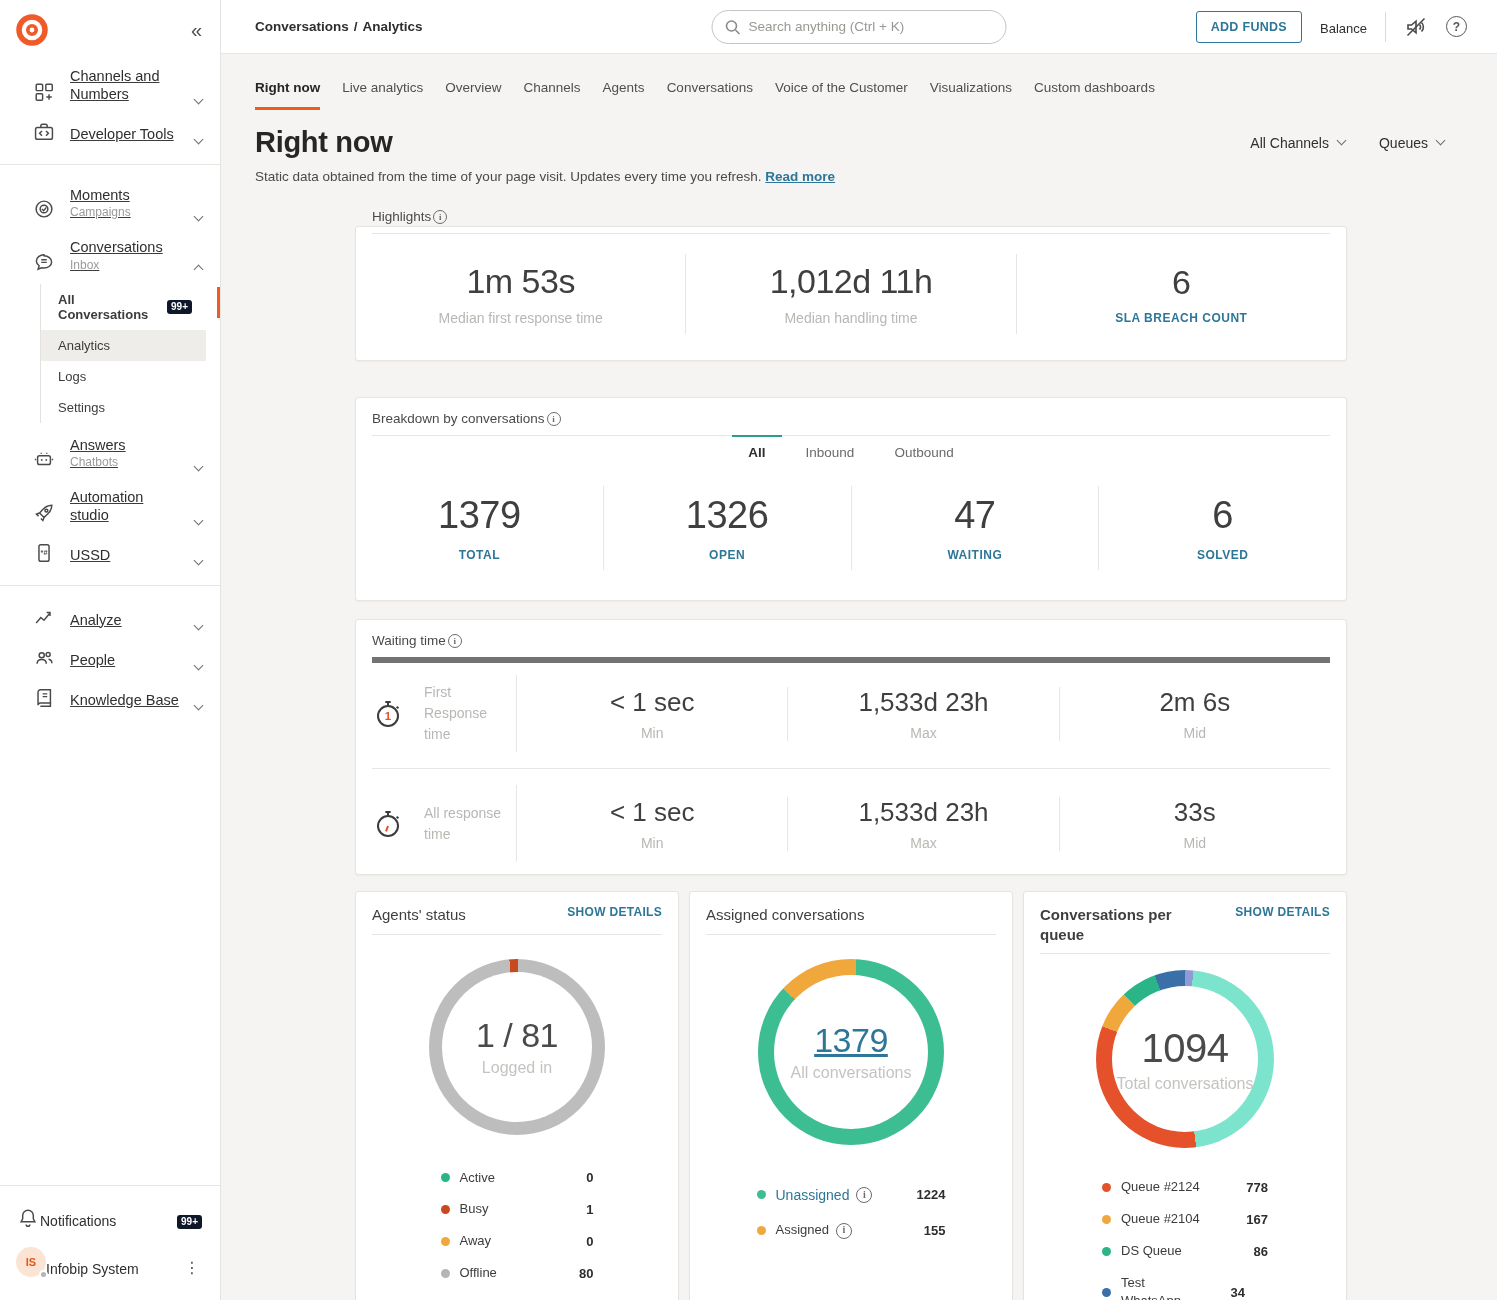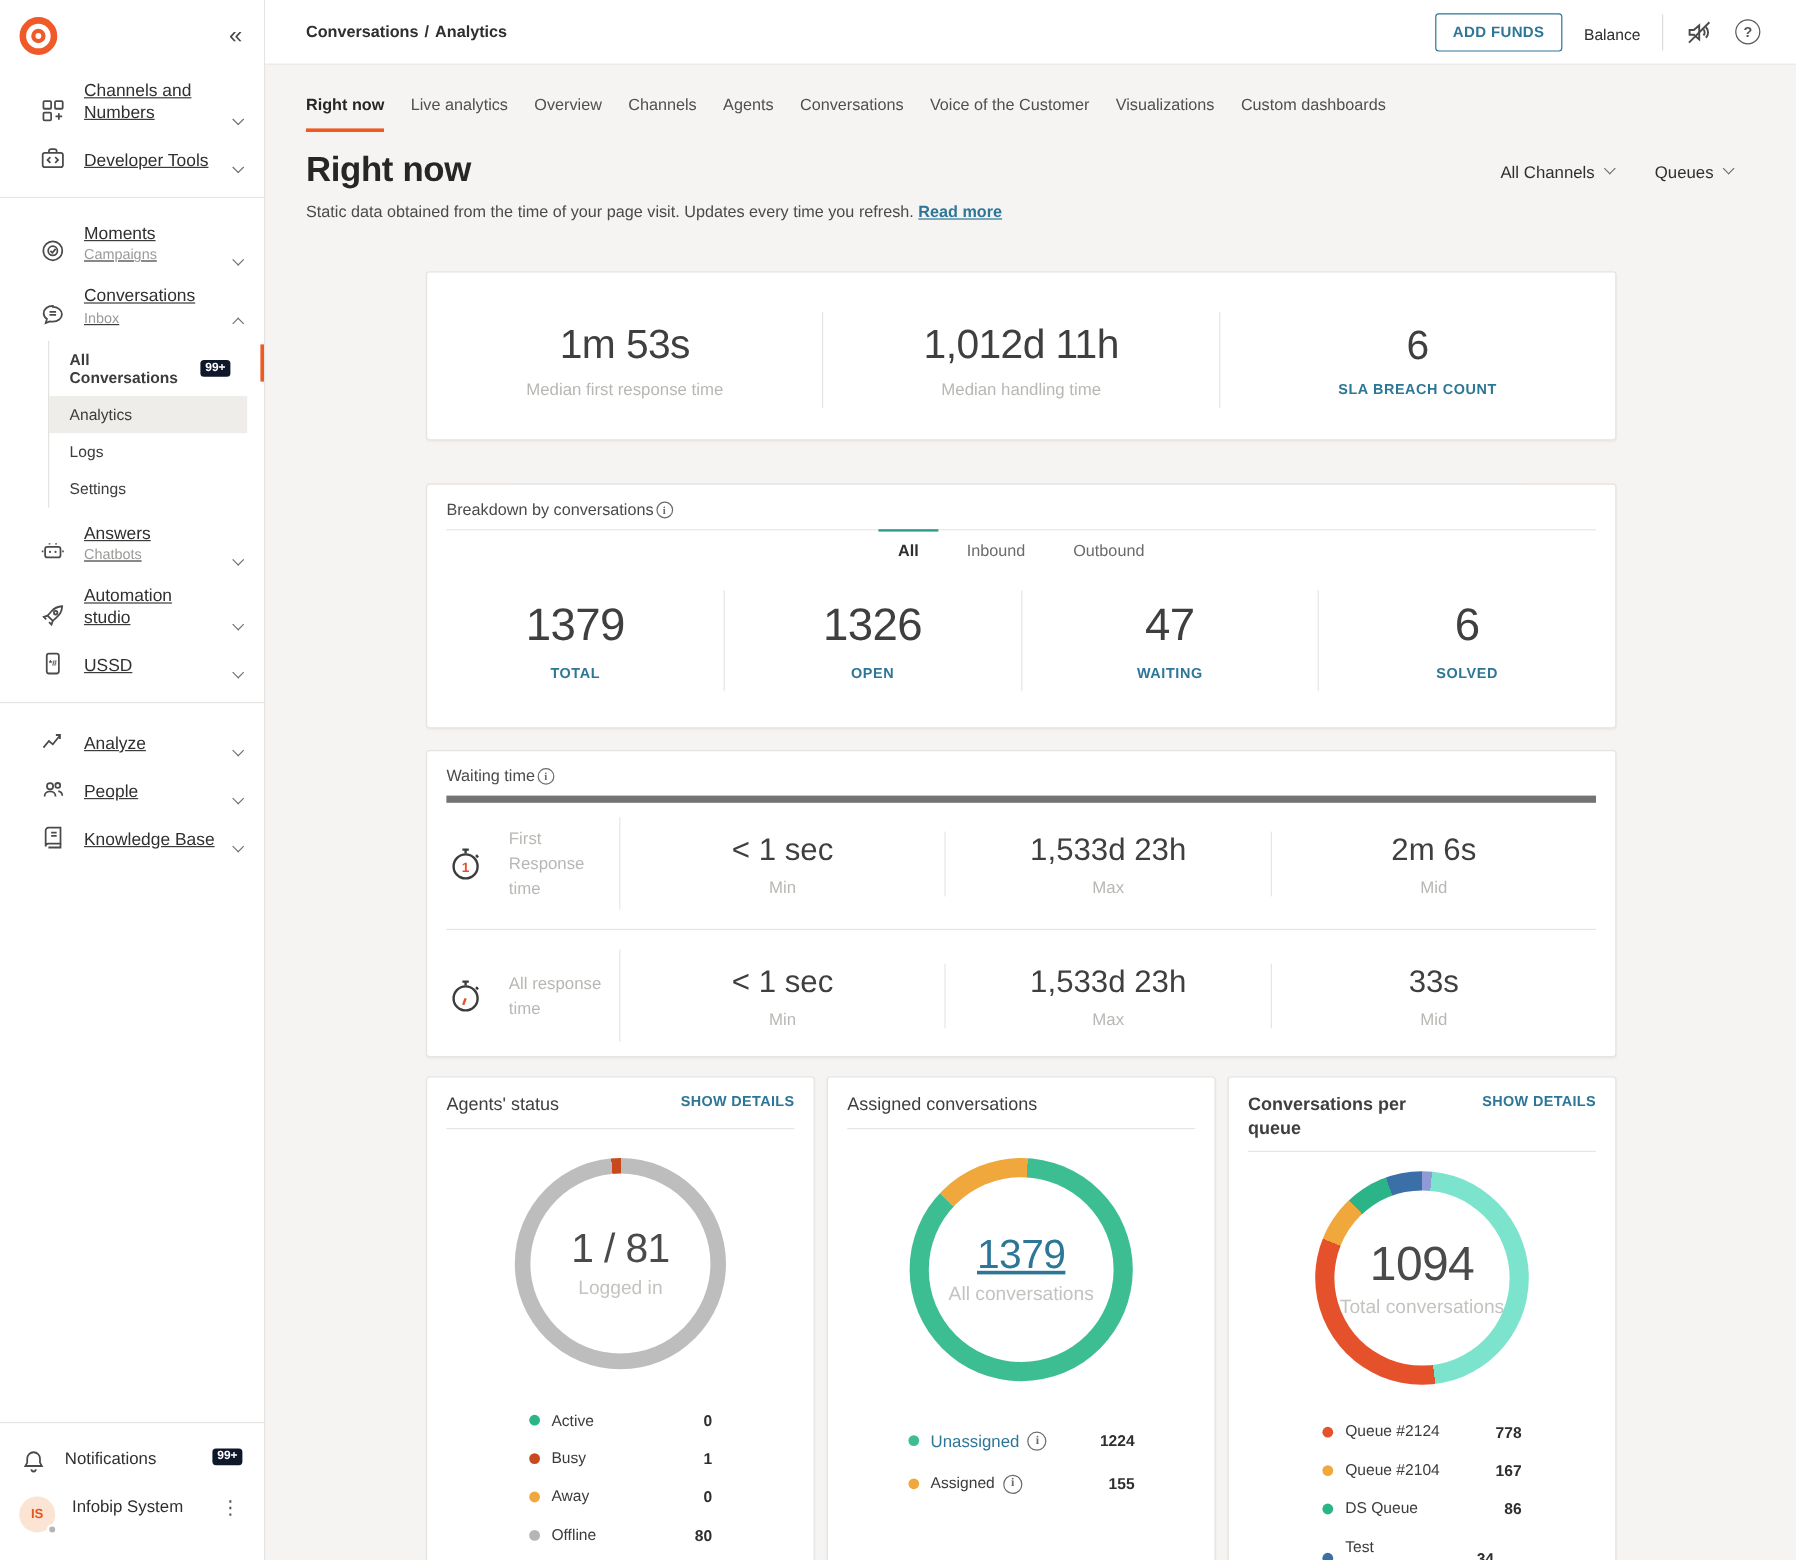--- a/index.html
+++ b/index.html
@@ -19,21 +19,21 @@
   .chev.up { transform:rotate(-135deg); margin-top:4px; }
   .sb-div { height:1px; background:#e8e6e3; margin:12px 0; }
   .sb-sub { margin:2px 0 4px 40px; border-left:1px solid #e4e2df; }
   .sb-subitem { display:flex; align-items:center; font-size:13px; color:#3c3c3c; padding:8px 14px 8px 17px; margin-right:14px; cursor:pointer; }
   .sb-subitem .lbl { flex:1; font-weight:500; }
   .sb-subitem.strong .lbl { font-weight:700; }
   .sb-subitem.active { background:#efedea; font-weight:600; }
   .badge { background:#0f172a; color:#fff; font-size:10px; font-weight:700; border-radius:3px; padding:2px 4px; line-height:1; }
   .active-indicator { position:absolute; right:0; top:287px; width:3px; height:31px; background:#ef5a23; }
   .sb-bottom { margin-top:auto; padding-bottom:14px; }
-  .sb-row { display:flex; align-items:flex-start; gap:14px; padding:9px 18px 9px 16px; cursor:pointer; }
+  .sb-row { display:flex; align-items:flex-end; padding:9px 18px 9px 16px; cursor:pointer; }
   .sb-row .lbl { flex:1; font-size:14px; color:#2f2f2f; }
   .avatar { width:30px; height:30px; min-width:30px; border-radius:50%; background:#fbe4d4; color:#e4571f; font-size:11px; font-weight:700; display:flex; align-items:center; justify-content:center; position:relative; }
   .avatar .status { position:absolute; right:-2px; bottom:-2px; width:9px; height:9px; border-radius:50%; background:#b5b5b5; border:2px solid #fff; }
   .kebab { color:#555; font-size:16px; cursor:pointer; padding:0 2px; }
 
   
   .main { flex:1; display:flex; flex-direction:column; min-width:0; }
   .topbar { height:54px; min-height:54px; background:#fff; border-bottom:1px solid #e8e6e3; display:flex; align-items:center; padding:0 30px 0 34px; position:relative; }
   .breadcrumb { font-size:13.5px; color:#2e2e2e; font-weight:600; display:flex; gap:5px; }
   .breadcrumb .page { font-weight:700; }
@@ -299,20 +299,29 @@
   </aside>
 
   <div class="main">
 
     <header class="topbar">
       <div class="breadcrumb">
         <span>Conversations</span>
         <span>/</span>
         <span class="page">Analytics</span>
       </div>
+      <div class="search">
+        <span class="mag">
+          <svg class="ic" width="16" height="16" viewBox="0 0 16 16" fill="none" stroke="#8a8a8a" stroke-width="1.6">
+              <circle cx="7" cy="7" r="5"></circle>
+              <path d="M11 11l4 4"></path>
+            </svg>
+        </span>
+        <input type="text" placeholder="Search anything (Ctrl + K)" style="">
+      </div>
       <div class="tb-right">
         <button class="btn-outline">ADD FUNDS</button>
         <span class="balance">Balance</span>
         <span class="tb-sep"></span>
         <span class="icon-btn">
           <svg class="ic" width="24" height="24" viewBox="0 0 24 24" fill="none" stroke="#4a4a4a" stroke-width="1.6">
               <path d="M4 10v4h3.5l4.5 3.8V6.2L7.5 10H4z"></path>
               <path d="M15.5 9.5a3.5 3.5 0 0 1 0 5"></path>
               <path d="M17.5 7.5a6.3 6.3 0 0 1 0 9"></path>
               <path d="M3.5 20.5l17-17"></path>
@@ -354,20 +363,26 @@
 
       <p class="subtitle">
         <span>Static data obtained from the time of your page visit. Updates every time you refresh.</span>
         <span class="link">Read more</span>
       </p>
 
       <div class="cards">
 
         <section class="card" style="margin-top:42px;">
           <div class="card-hd" style="border-bottom:none; padding-bottom:0;"></div>
+          <div style="margin:-44px 16px 0; padding:13px 0 9px; border-bottom:1px solid #e8e6e3;">
+            <span class="card-title">
+              <span>Highlights</span>
+                <span class="info"></span>
+            </span>
+          </div>
           <div class="stats-row">
             <div class="stat">
               <span class="val">1m 53s</span>
               <span class="lab">Median first response time</span>
             </div>
             <div class="stat">
               <span class="val">1,012d 11h</span>
               <span class="lab">Median handling time</span>
             </div>
             <div class="stat">

